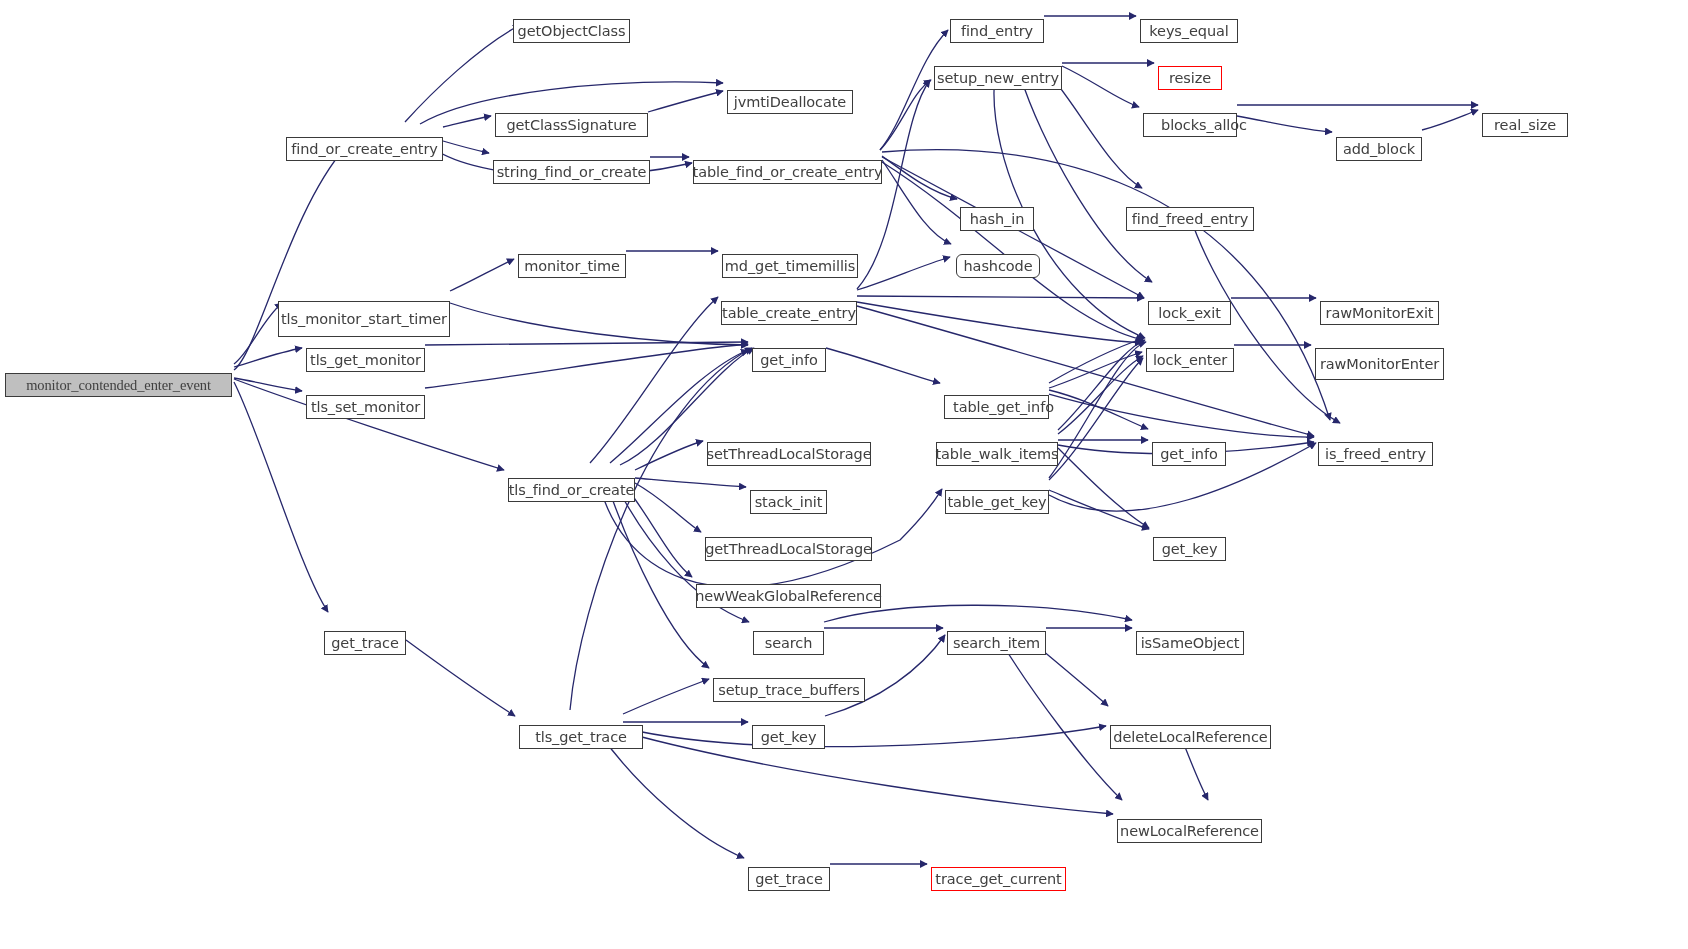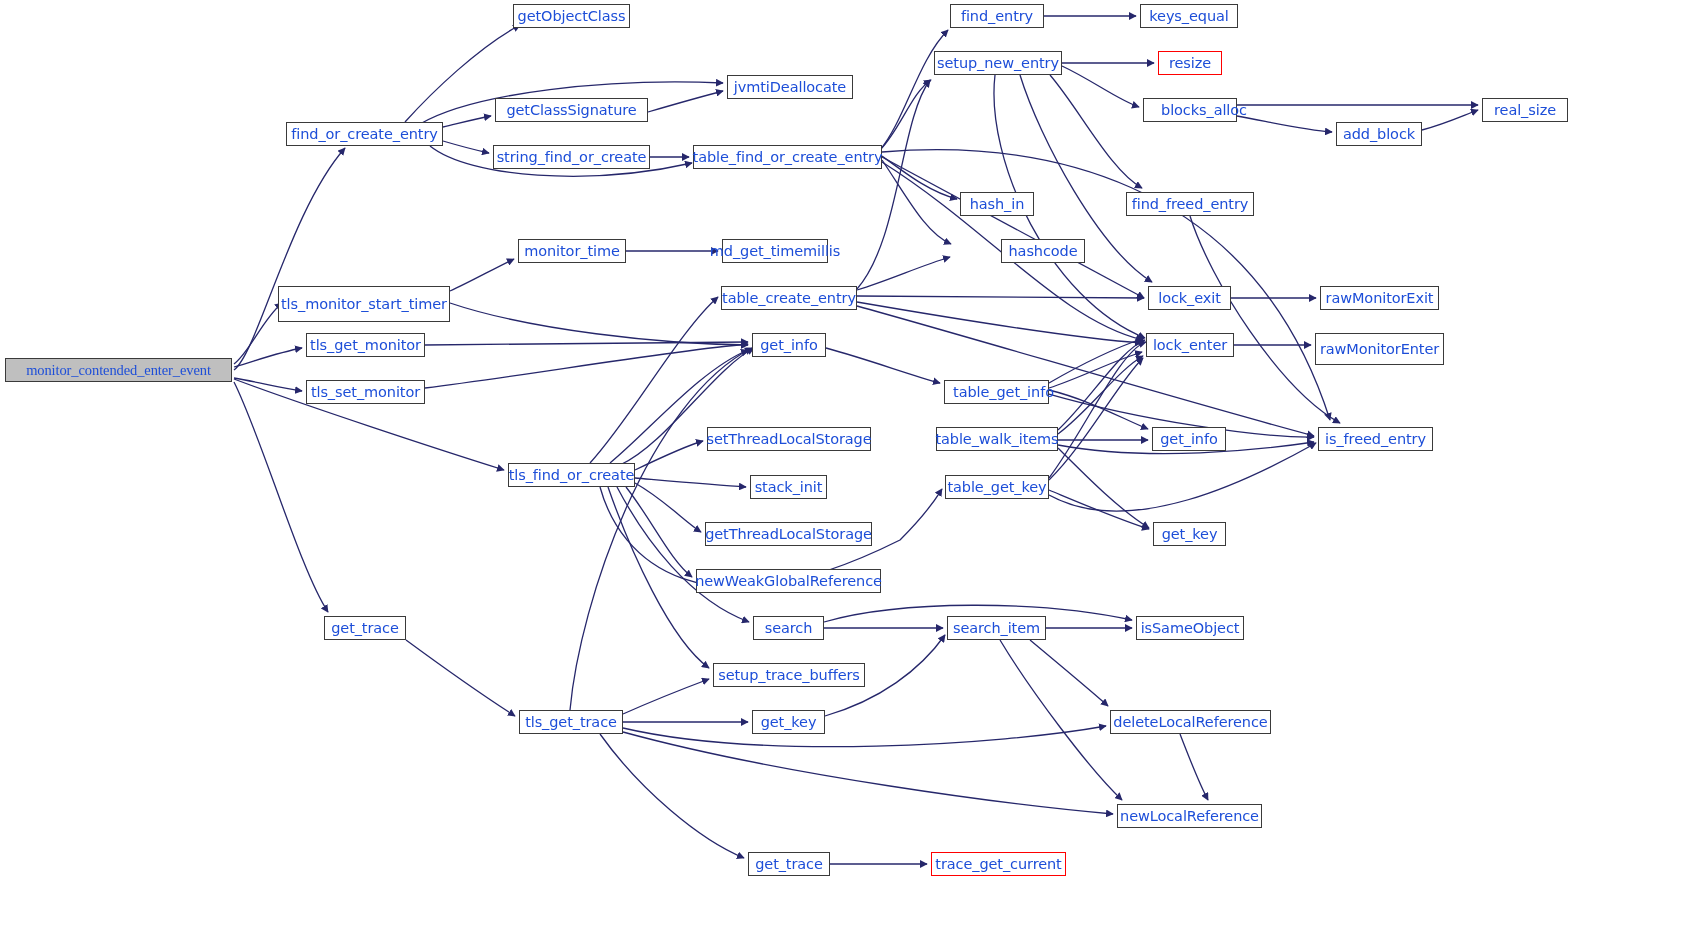--- a/index.html
+++ b/index.html
@@ -23,25 +23,26 @@
     pointer-events: none;
   }
   .node {
     position: absolute;
     box-sizing: border-box;
     display: flex;
     align-items: center;
     justify-content: center;
     background: #ffffff;
     border: 1px solid #3a3a3a;
-    color: #1d4ed8;
+    color: #404040;
     font-size: 14.5px;
     line-height: 1;
     white-space: nowrap;
     letter-spacing: -0.1px;
+    margin-top: 15px;
   }
   .node.current {
     background: #bfbfbf;
     border: 1px solid #3a3a3a;
   }
   .node.warn {
     border: 1px solid #ff0000;
   }
   .node-label {
     display: block;
@@ -183,27 +184,27 @@
       </div>
       <div class="node" style="left: 1336px; top: 122px; width: 86px; height: 24px;">
         <span class="node-label">add_block</span>
       </div>
       <div class="node" style="left: 960px; top: 192px; width: 74px; height: 24px;">
         <span class="node-label">hash_in</span>
       </div>
       <div class="node" style="left: 1126px; top: 192px; width: 128px; height: 24px;">
         <span class="node-label">find_freed_entry</span>
       </div>
-      <div class="node" style="left: 1001px; top: 239px; width: 84px; height: 24px;">
+      <div class="node" style="left: 956px; top: 239px; width: 84px; height: 24px; border-radius: 6px;">
         <span class="node-label">hashcode</span>
       </div>
       <div class="node" style="left: 518px; top: 239px; width: 108px; height: 24px;">
         <span class="node-label">monitor_time</span>
       </div>
-      <div class="node" style="left: 722px; top: 239px; width: 106px; height: 24px;">
+      <div class="node" style="left: 722px; top: 239px; width: 136px; height: 24px;">
         <span class="node-label">md_get_timemillis</span>
       </div>
       <div class="node" style="left: 278px; top: 286px; width: 172px; height: 36px;">
         <span class="node-label">tls_monitor_start_timer</span>
       </div>
       <div class="node" style="left: 721px; top: 286px; width: 136px; height: 24px;">
         <span class="node-label">table_create_entry</span>
       </div>
       <div class="node" style="left: 1148px; top: 286px; width: 83px; height: 24px;">
         <span class="node-label">lock_exit</span>
@@ -267,21 +268,21 @@
       </div>
       <div class="node" style="left: 1136px; top: 616px; width: 108px; height: 24px;">
         <span class="node-label">isSameObject</span>
       </div>
       <div class="node" style="left: 324px; top: 616px; width: 82px; height: 24px;">
         <span class="node-label">get_trace</span>
       </div>
       <div class="node" style="left: 713px; top: 663px; width: 152px; height: 24px;">
         <span class="node-label">setup_trace_buffers</span>
       </div>
-      <div class="node" style="left: 519px; top: 710px; width: 104px; height: 24px;">
+      <div class="node" style="left: 519px; top: 710px; width: 124px; height: 24px;">
         <span class="node-label">tls_get_trace</span>
       </div>
       <div class="node" style="left: 752px; top: 710px; width: 73px; height: 24px;">
         <span class="node-label">get_key</span>
       </div>
       <div class="node" style="left: 1110px; top: 710px; width: 161px; height: 24px;">
         <span class="node-label">deleteLocalReference</span>
       </div>
       <div class="node" style="left: 1117px; top: 804px; width: 145px; height: 24px;">
         <span class="node-label">newLocalReference</span>

